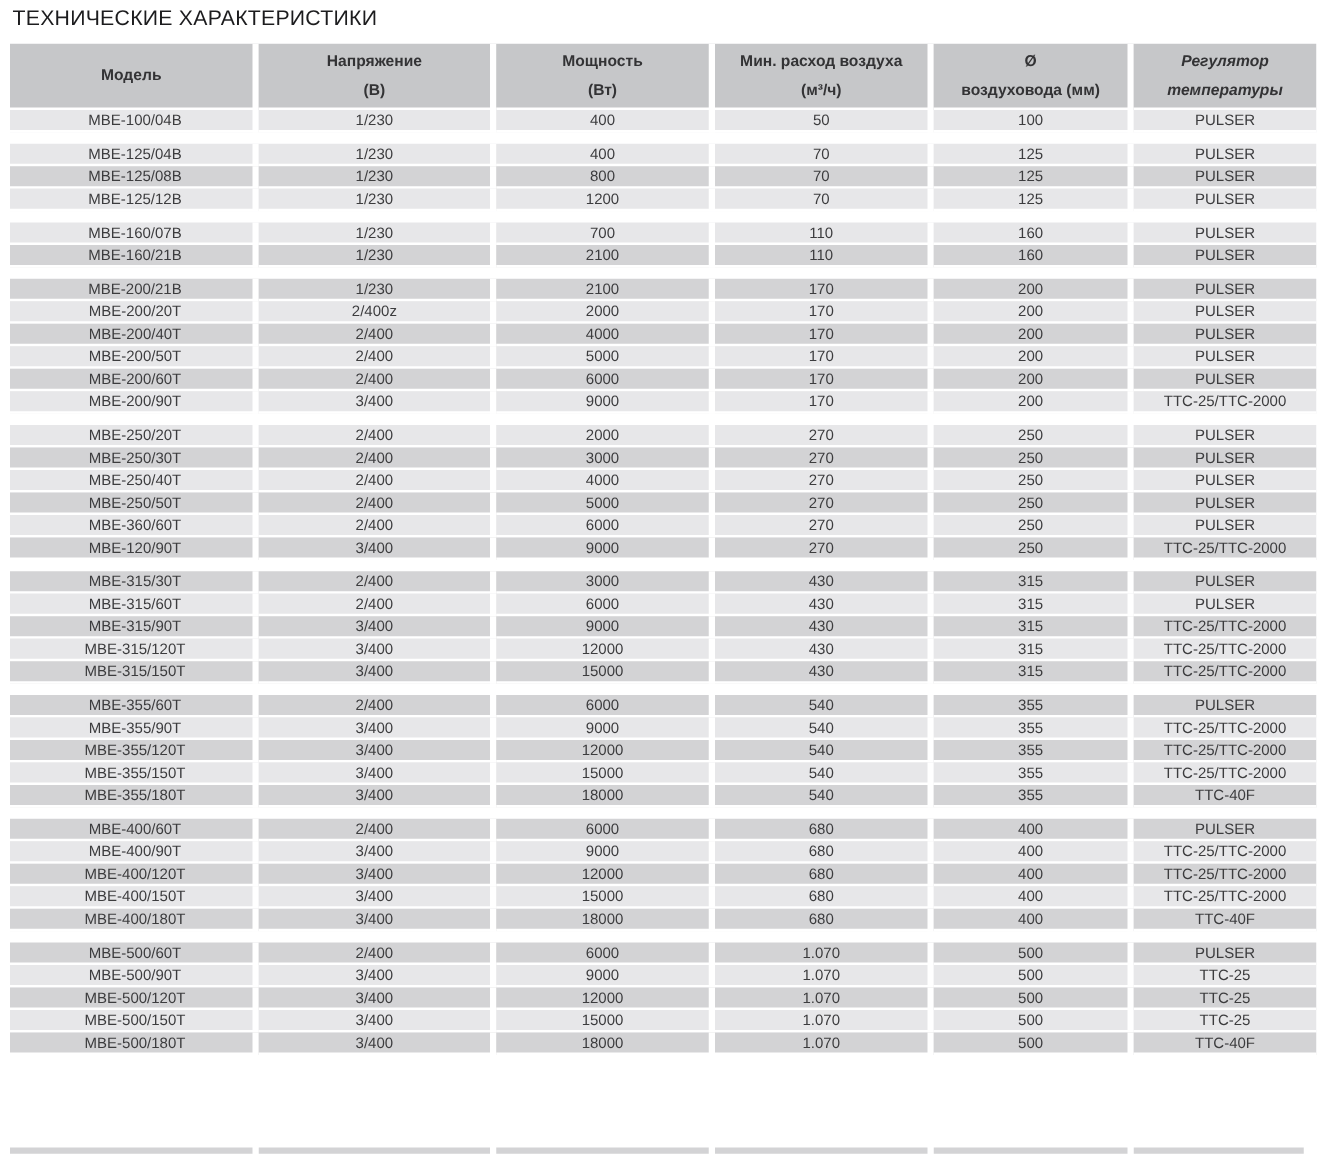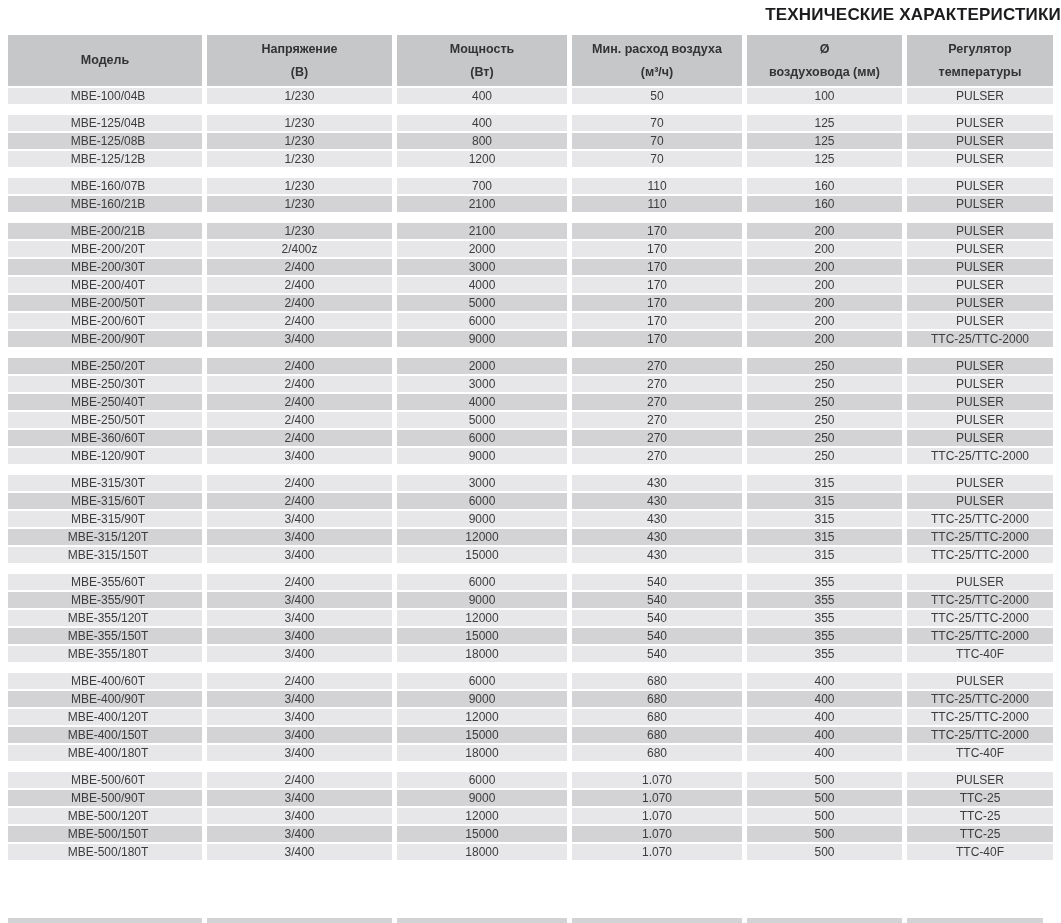--- a/index.html
+++ b/index.html
@@ -13,24 +13,23 @@
   html, body {
     margin: 0; padding: 0;
     width: 1061px; height: 923px;
     background: #ffffff;
     overflow: hidden;
     font-family: "Liberation Sans", sans-serif;
   }
   .title {
     margin: 5px 0 0 10px;
     font-size: 17px;
-    font-weight: 700;
+    font-weight: 400;
     letter-spacing: 0.2px;
     color: var(--title-color);
-    text-align: right;
   }
   table.spec {
     border-collapse: separate;
     border-spacing: 0;
     table-layout: fixed;
     width: 1045px;
     margin: 10px 8px 0 8px;
   }
   col.c1 { width: 199px; }
   col.c2 { width: 190px; }
@@ -43,21 +42,21 @@
     color: #333335;
     font-size: 12.5px;
     font-weight: 700;
     text-align: center;
     vertical-align: middle;
     height: 53px;
     padding: 2px 4px;
     border-right: 5px solid #fff;
     border-bottom: 2px solid #fff;
   }
-  th:last-child { border-right: none; }
+  th:last-child { border-right: none; font-style: italic; }
   th .hline { display: block; line-height: 23px; }
   th .hline:empty { display: none; }
   td {
     color: var(--text);
     font-size: 12px;
     text-align: center;
     vertical-align: middle;
     height: 18px;
     line-height: 15px;
     padding: 0 4px;
@@ -196,28 +195,20 @@
       </tr>
       <tr>
         <td class="model">MBE-200/20T</td>
         <td>2/400z</td>
         <td>2000</td>
         <td>170</td>
         <td>200</td>
         <td>PULSER</td>
       </tr>
       <tr>
-        <td class="model">MBE-200/30T</td>
-        <td>2/400</td>
-        <td>3000</td>
-        <td>170</td>
-        <td>200</td>
-        <td>PULSER</td>
-      </tr>
-      <tr>
         <td class="model">MBE-200/40T</td>
         <td>2/400</td>
         <td>4000</td>
         <td>170</td>
         <td>200</td>
         <td>PULSER</td>
       </tr>
       <tr>
         <td class="model">MBE-200/50T</td>
         <td>2/400</td>

